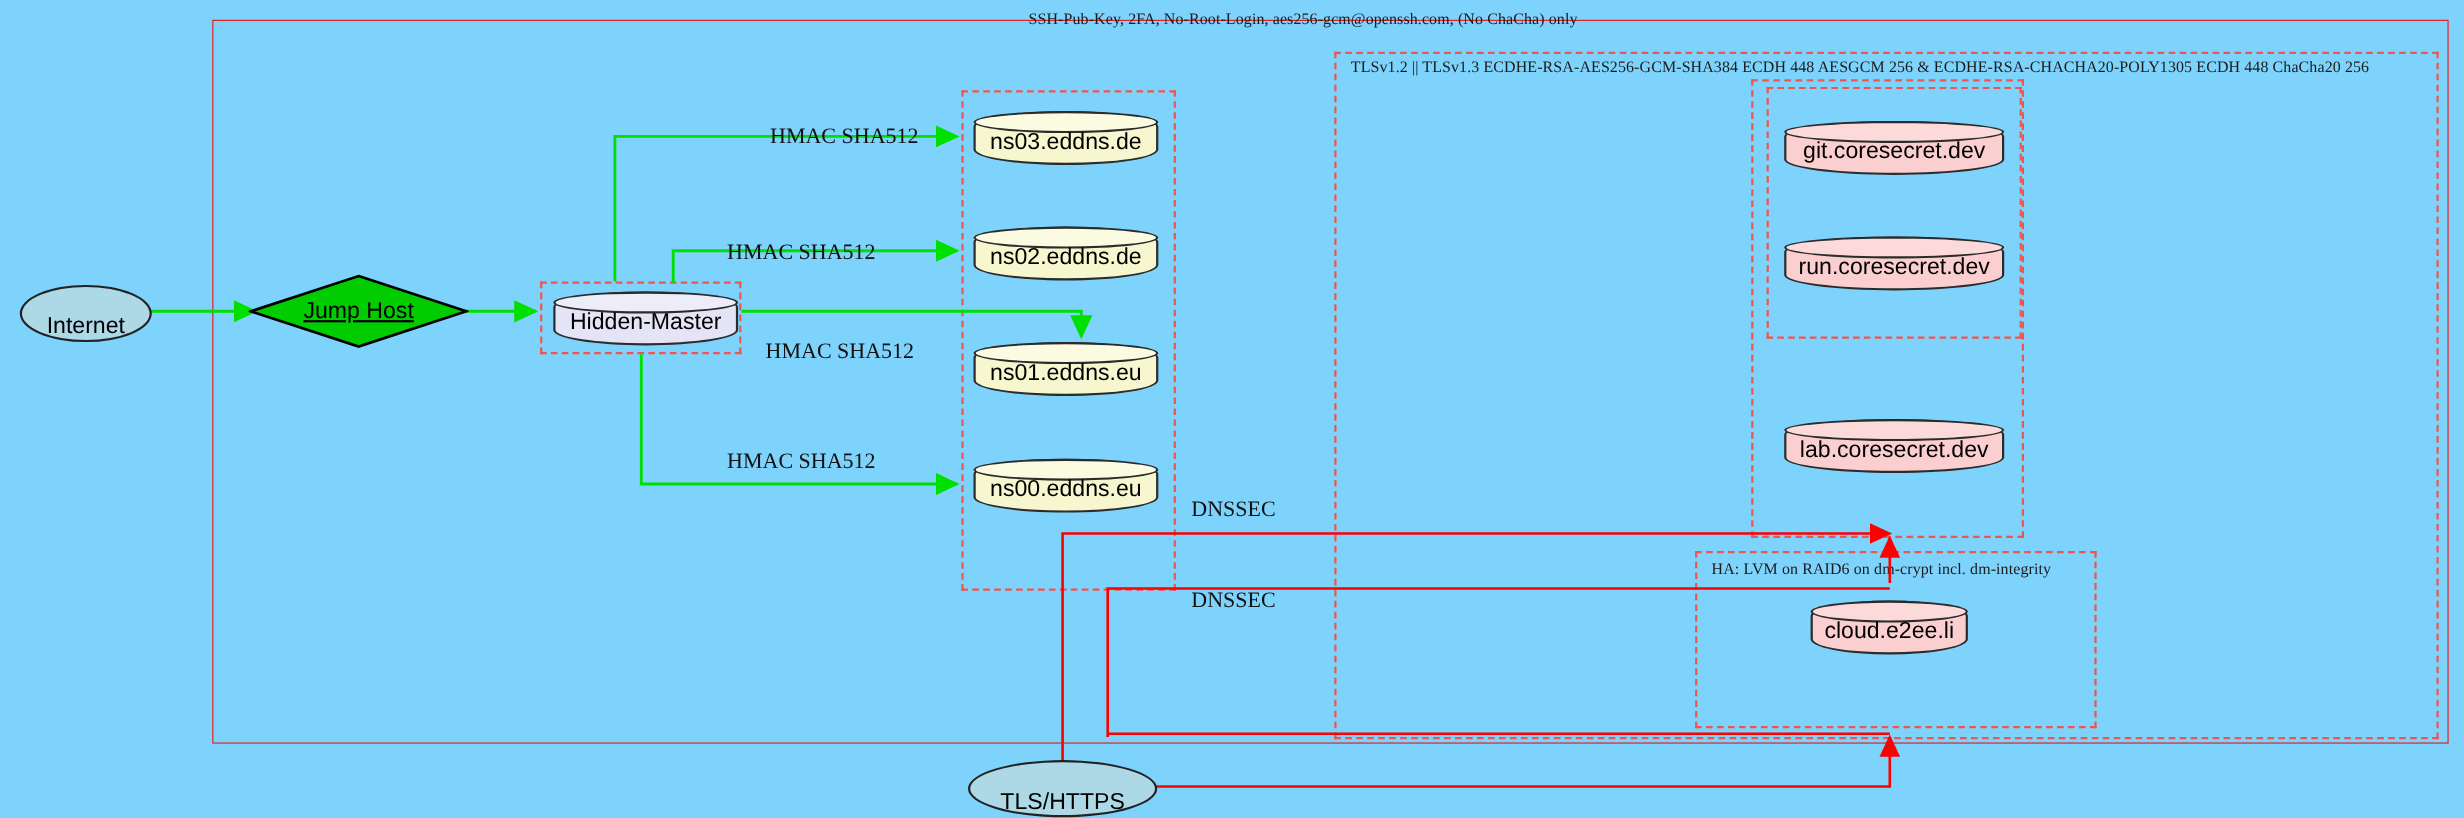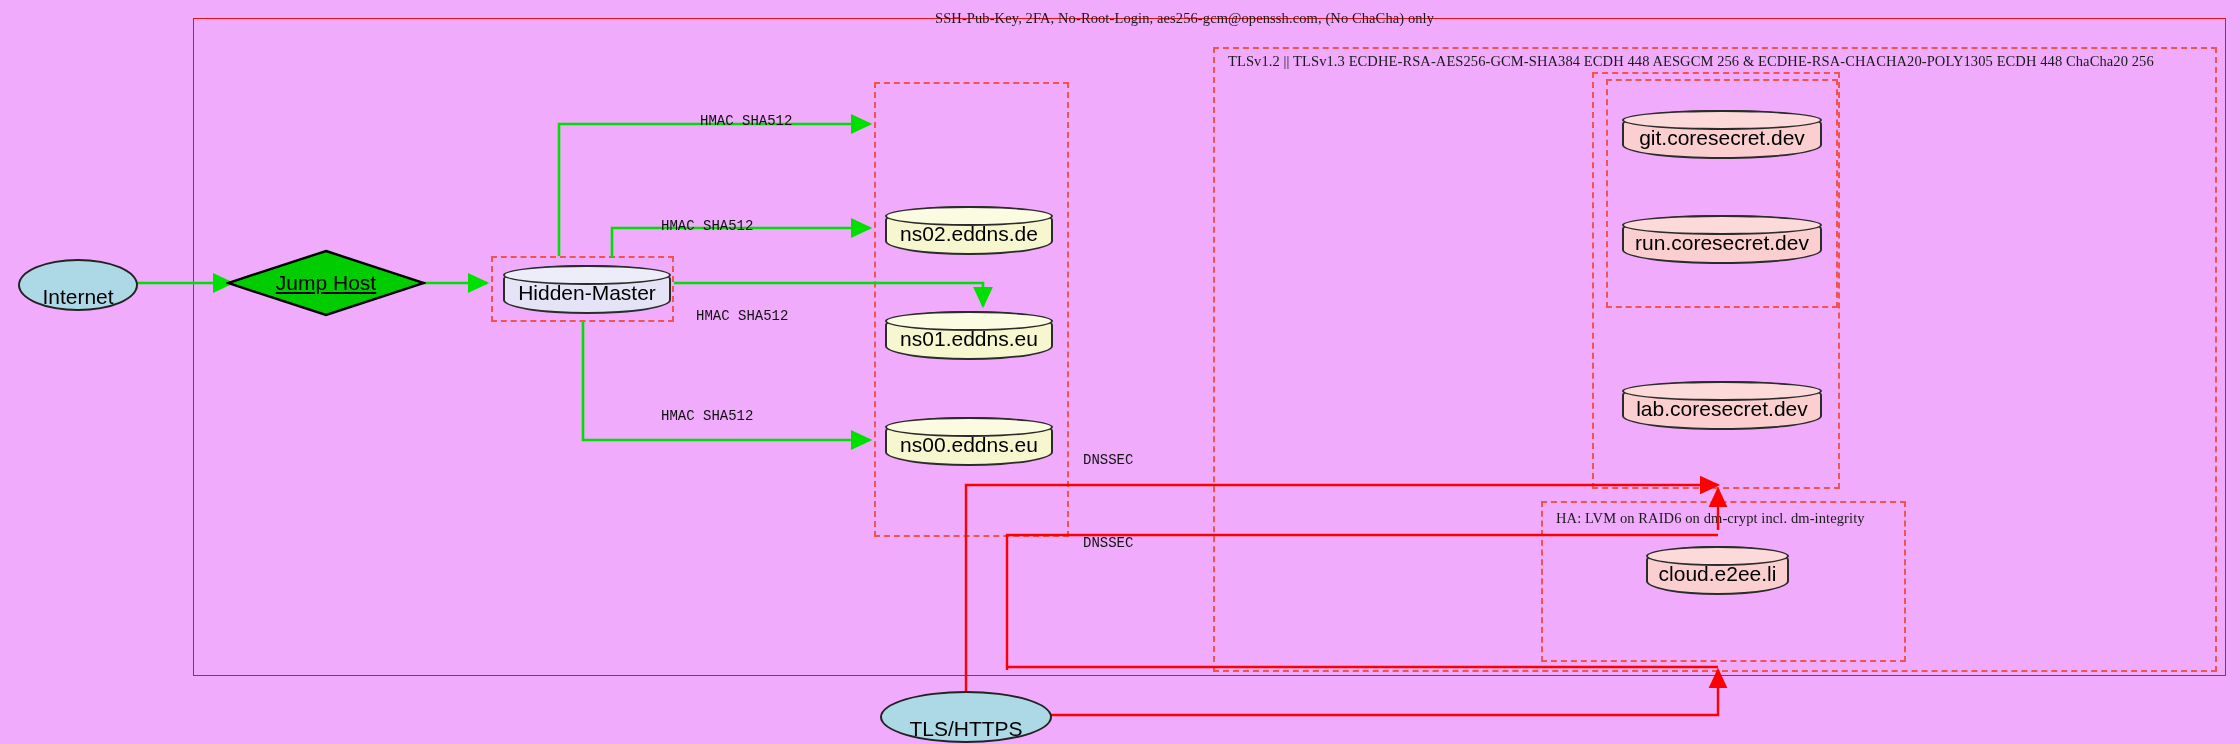--- a/index.html
+++ b/index.html
@@ -1,21 +1,21 @@
 <!DOCTYPE html>
 <html><head>
 <meta charset="utf-8">
 <title>Infrastructure Diagram</title>
 <style>
   html,body{margin:0;padding:0;background:#ffffff;}
   body{
     font-family:"Liberation Sans", sans-serif;
     width:2240px;height:744px;overflow:hidden;
   }
-  #canvas{position:relative;width:2240px;height:744px;background:#f0abfc;}
+  #canvas{position:relative;width:2240px;height:744px;background:#7dd3fc;}
   #wires{position:absolute;left:0;top:0;width:2240px;height:744px;}
 
   
   .box{position:absolute;box-sizing:border-box;}
   .box-solid{border:1.6px solid #ee1111;}
   .box-dashed{border:2.2px dashed #f1544c;}
 
   .box-label{
     position:absolute;
     font-family:"Liberation Serif", serif;
@@ -62,22 +62,22 @@
   }
 
   
   .diamond-wrap{position:absolute;display:flex;align-items:center;justify-content:center;}
   .diamond-wrap svg{position:absolute;left:0;top:0;}
   .diamond-wrap .dia-text{position:relative;z-index:2;font-size:21px;color:#000;white-space:nowrap;}
 
   
   .edge-label{
     position:absolute;
-    font-family:Liberation Mono, monospace;
-    font-size:14px;color:#111;white-space:nowrap;
+    font-family:Liberation Serif, serif;
+    font-size:20px;color:#111;white-space:nowrap;
   }
 </style>
 </head>
 <body>
 
 <div id="canvas">
 
   <div class="box box-solid" style="left:193px;top:18px;width:2033px;height:658px;"></div>
   <div class="box-label" style="left:935px;top:10px;">SSH-Pub-Key, 2FA, No-Root-Login, aes256-gcm@openssh.com, (No ChaCha) only</div>
 
@@ -141,20 +141,24 @@
       <polygon points="100,2 198,34 100,66 2,34" fill="#00cc00" stroke="#000" stroke-width="2.4"></polygon>
     </svg>
     <span class="dia-text">Jump Host</span>
   </div>
 
   <div class="cyl cyl-lav" style="left:503px;top:265px;width:168px;height:49px;">
     <span class="cyl-top"></span>
     <span class="cyl-text">Hidden-Master</span>
   </div>
 
+  <div class="cyl cyl-yellow" style="left:885px;top:101px;width:168px;height:49px;">
+    <span class="cyl-top"></span>
+    <span class="cyl-text">ns03.eddns.de</span>
+  </div>
 
   <div class="cyl cyl-yellow" style="left:885px;top:206px;width:168px;height:49px;">
     <span class="cyl-top"></span>
     <span class="cyl-text">ns02.eddns.de</span>
   </div>
 
   <div class="cyl cyl-yellow" style="left:885px;top:311px;width:168px;height:49px;">
     <span class="cyl-top"></span>
     <span class="cyl-text">ns01.eddns.eu</span>
   </div>

